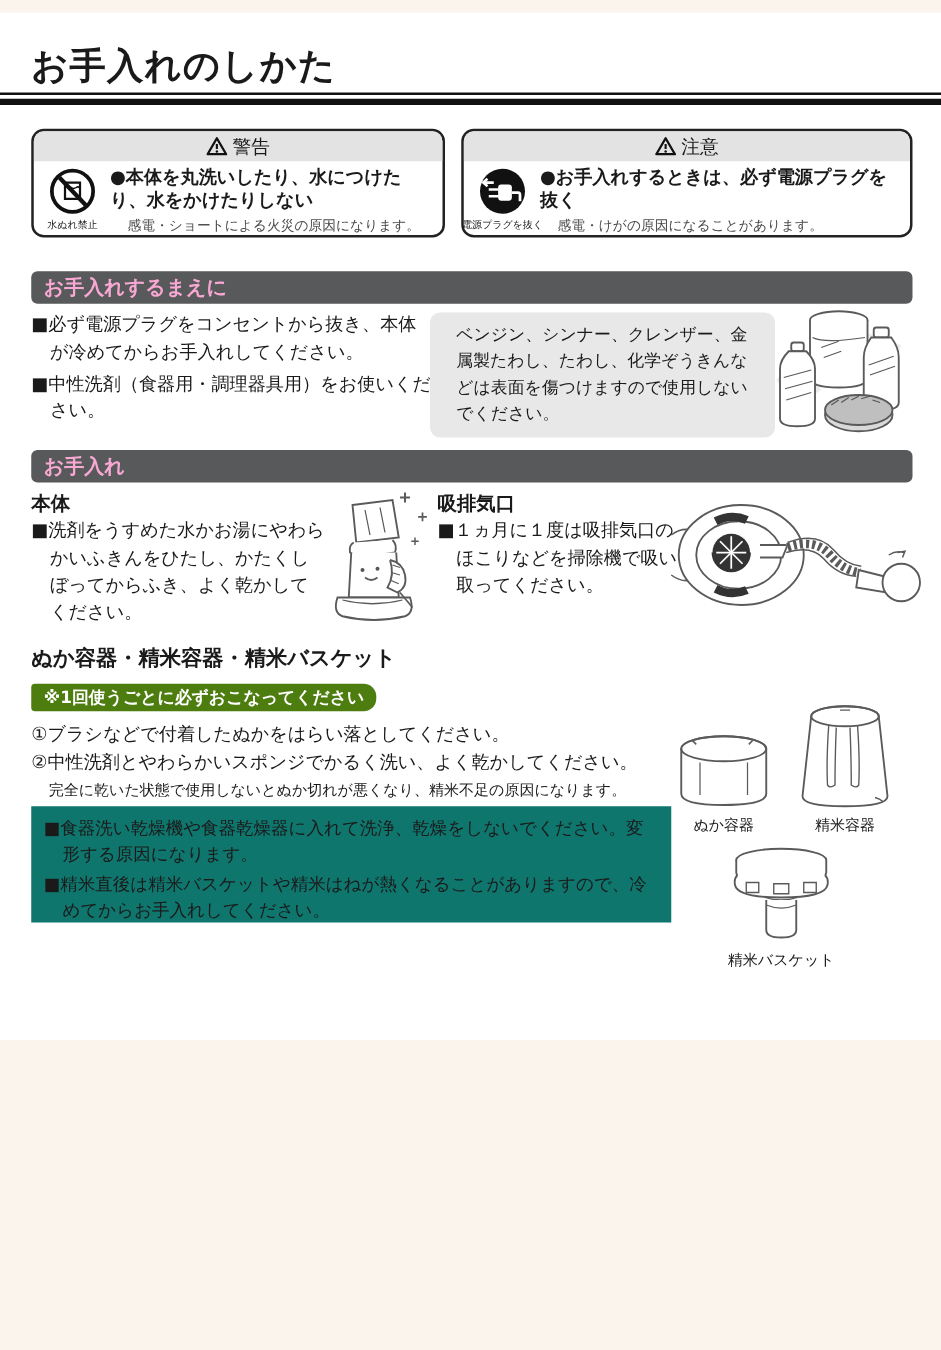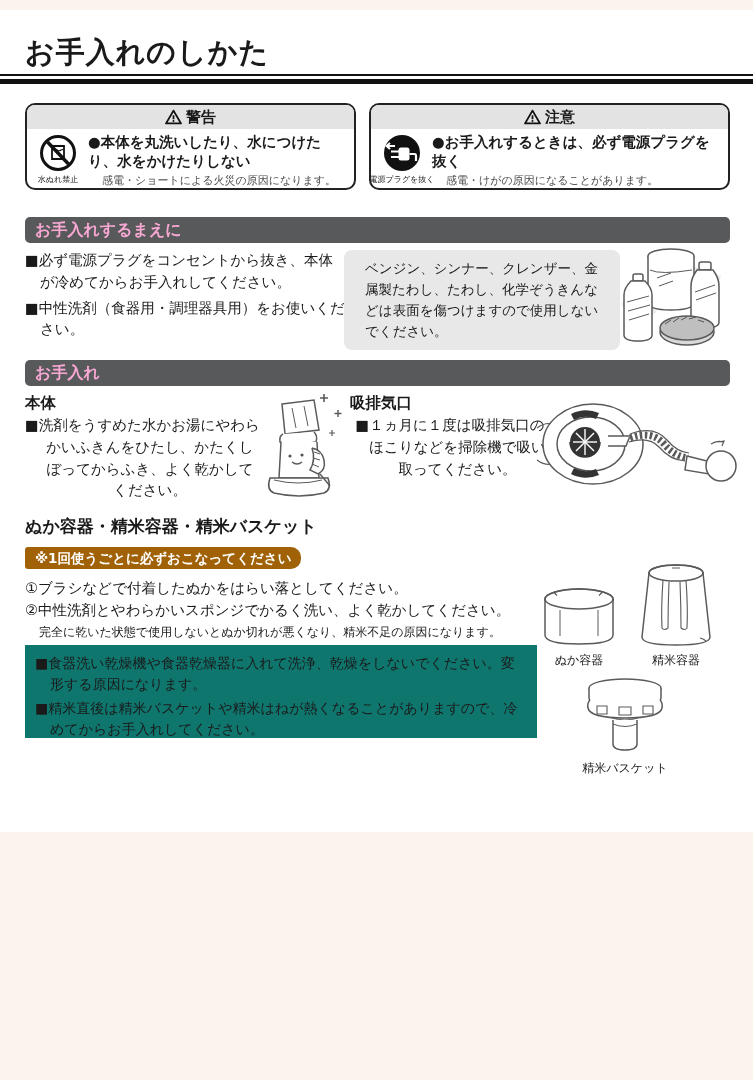--- a/index.html
+++ b/index.html
@@ -13,21 +13,21 @@
 
   
   .title { position:absolute; left:25px; top:33px; font-size:29px; font-weight:bold; letter-spacing:1px; }
   .rule-thin  { position:absolute; left:0; top:74px; width:753px; height:2px; background:#111; }
   .rule-thick { position:absolute; left:0; top:79px; width:753px; height:5px; background:#111; }
 
   
   .alert-box { position:absolute; top:103px; height:87px; border:2.5px solid #222; border-radius:10px; background:#fff; overflow:hidden; }
   .alert-box.warn { left:25px; width:331px; }
   .alert-box.caution { left:369px; width:361px; }
-  .alert-head { height:24px; background:#e3e3e3; display:flex; align-items:center; justify-content:center; gap:4px; font-weight:bold; font-size:15px; }
+  .alert-head { height:24px; background:#e3e3e3; display:flex; align-items:center; justify-content:center; gap:4px; font-weight:normal; font-size:15px; }
   .alert-body { display:flex; padding:4px 6px 4px 5px; }
   .alert-iconcol { width:52px; flex:0 0 52px; display:flex; flex-direction:column; align-items:center; }
   .alert-iconcol .ic-label { font-size:8px; margin-top:1px; white-space:nowrap; }
   .alert-text { flex:1; padding-left:4px; }
   .alert-bold { font-size:14.5px; font-weight:bold; line-height:1.3; }
   .alert-small { font-size:11px; color:#4a4a4a; margin-top:2px; padding-left:14px; }
 
   
   .secbar { position:absolute; left:25px; width:705px; height:26px; background:#58595a; border-radius:5px;
             color:#f9a8d4; font-weight:bold; font-size:16px; line-height:26px; padding-left:10px; }
@@ -38,27 +38,27 @@
   .bullets { position:absolute; left:25px; top:250px; width:320px; font-size:14.5px; line-height:1.5; }
   .b-item { padding-left:15px; text-indent:-15px; margin-bottom:4px; }
   .notebox { position:absolute; left:344px; top:250px; width:276px; min-height:82px; background:#e8e8e8;
              border-radius:8px; padding:8px 21px; font-size:13.5px; line-height:1.55; }
   .fig { position:absolute; }
 
   
   .sub-h { position:absolute; font-size:15.5px; font-weight:bold; }
   .sub-h.body { left:25px; top:393px; }
   .sub-h.vent { left:350px; top:393px; }
-  .sub-b { position:absolute; font-size:14.5px; line-height:1.5; padding-left:15px; text-indent:-15px;text-align:center; }
+  .sub-b { position:absolute; font-size:14.5px; line-height:1.5; padding-left:15px; text-indent:-15px; }
   .sub-b.body { left:25px; top:415px; width:235px; }
   .sub-b.vent { left:350px; top:415px; width:200px; }
 
   
   .cont-h { position:absolute; left:25px; top:515px; font-size:17px; font-weight:bold; }
-  .badge { position:absolute; left:25px; top:547px; height:22px; background:#a16207; color:#fff;
+  .badge { position:absolute; left:25px; top:547px; height:22px; background:#4d7c0f; color:#fff;
            font-size:13.5px; font-weight:bold; line-height:22px; padding:0 10px; border-radius:3px 10px 10px 3px; }
   .steps { position:absolute; left:25px; top:577px; width:520px; font-size:14.5px; line-height:1.55; }
   .step-note { font-size:12px; padding-left:14px; margin-top:1px; }
   .graybox { position:absolute; left:25px; top:645px; width:512px; height:93px; background:#0f766e;
              padding:8px 10px; font-size:14px; line-height:1.5; }
   .graybox .b-item { margin-bottom:3px; }
 
   .fig-label { position:absolute; font-size:12px; text-align:center; }
 
   .pagenum { position:absolute; right:25px; top:1028px; font-size:16px; }

